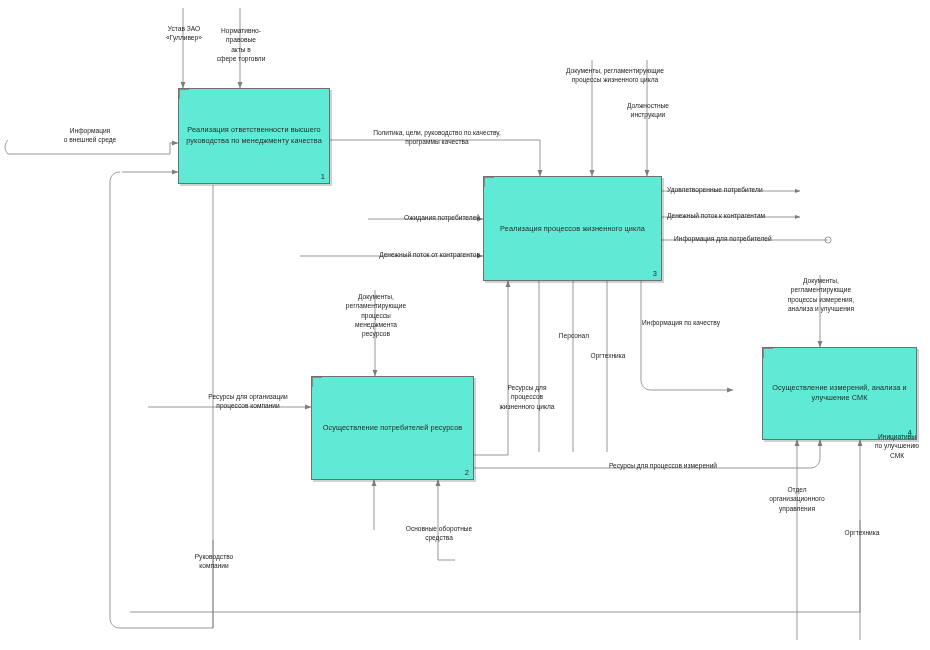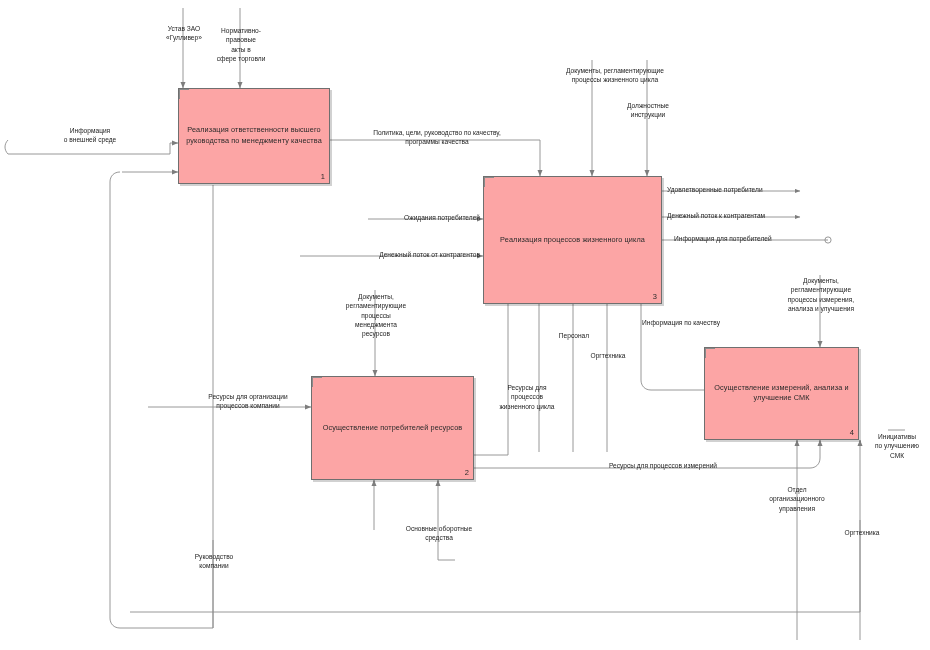--- a/index.html
+++ b/index.html
@@ -1,19 +1,19 @@
 <!DOCTYPE html>
 <html><head>
 <meta charset="utf-8">
 <style>
   html,body{margin:0;padding:0;background:#ffffff;}
   body{font-family:"Liberation Sans","DejaVu Sans",sans-serif;}
   #canvas{position:relative;width:930px;height:650px;background:#fff;overflow:hidden;}
   svg#wires{position:absolute;left:0;top:0;width:930px;height:650px;}
-  .box{position:absolute;background:#fca5a5;border:1px solid #6f6f6f;
+  .box{position:absolute;background:#5eead4;border:1px solid #6f6f6f;
        box-shadow:2px 2px 0 rgba(0,0,0,0.18);box-sizing:border-box;padding-left:24px;}
   .box .title{position:absolute;left:6px;right:6px;top:50%;transform:translateY(-50%);
        text-align:center;font-size:7.3px;color:#2a2a2a;line-height:1.45;letter-spacing:0.1px;}
   .box .num{position:absolute;right:4px;bottom:2px;font-size:7.5px;color:#2a2a2a;}
   .box .corner{position:absolute;left:0;top:0;width:9px;height:9px;
        border-left:1px solid #8a8a8a;border-top:1px solid #8a8a8a;}
   .lbl{position:absolute;font-size:6.6px;color:#232323;line-height:1.42;white-space:pre-line;}
   .lbl.c{text-align:center;}
   .lbl.l{text-align:left;}
   .lbl.r{text-align:right;}
@@ -91,35 +91,35 @@
   </svg>
 
   <div class="box" style="left:178px;top:88px;width:152px;height:96px;">
     <span class="corner"></span>
     <div class="title">Реализация ответственности
 высшего руководства по
 менеджменту качества</div>
     <div class="num">1</div>
   </div>
 
-  <div class="box" style="left:483px;top:176px;width:179px;height:128px;">
+  <div class="box" style="left:483px;top:176px;width:179px;height:105px;">
     <span class="corner"></span>
     <div class="title">Реализация процессов жизненного
 цикла</div>
     <div class="num">3</div>
   </div>
 
   <div class="box" style="left:311px;top:376px;width:163px;height:104px;">
     <span class="corner"></span>
     <div class="title">Осуществление потребителей
 ресурсов</div>
     <div class="num">2</div>
   </div>
 
-  <div class="box" style="left:704px;top:347px;width:155px;height:93px;">
+  <div class="box" style="left:762px;top:347px;width:155px;height:93px;">
     <span class="corner"></span>
     <div class="title">Осуществление измерений,
 анализа и улучшение СМК</div>
     <div class="num">4</div>
   </div>
 
   <div class="lbl c" style="left:146px;top:24px;width:76px;">Устав ЗАО
 «Гулливер»</div>
 
   <div class="lbl c" style="left:202px;top:26px;width:78px;">Нормативно-

